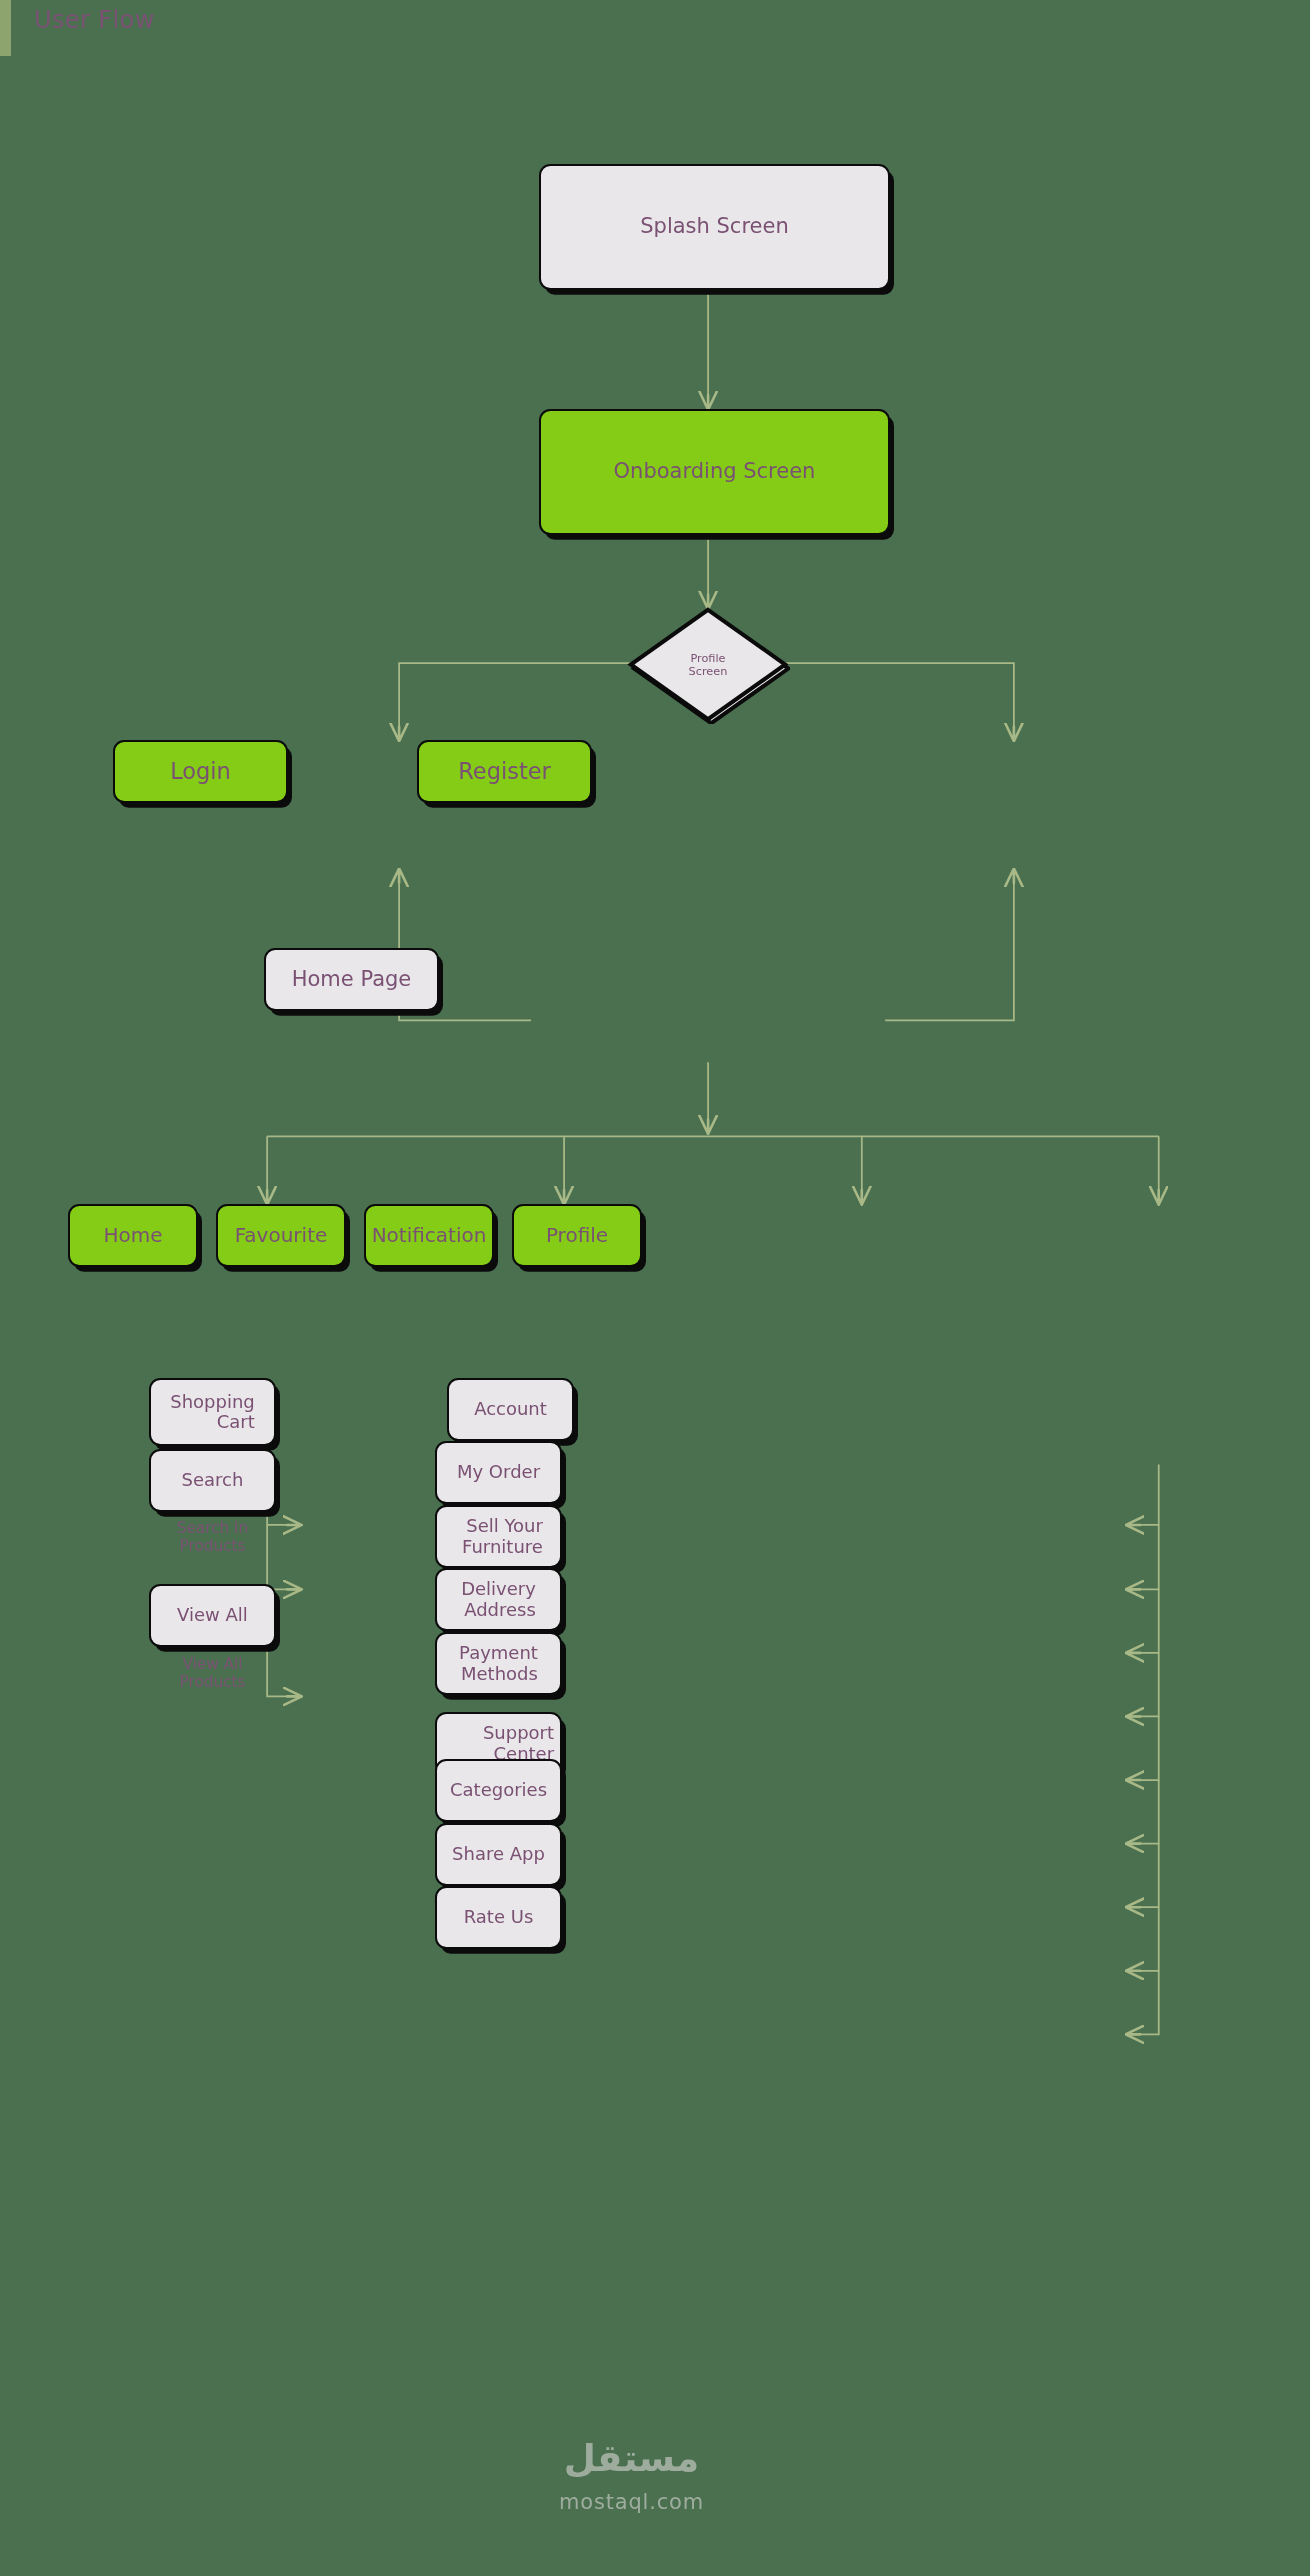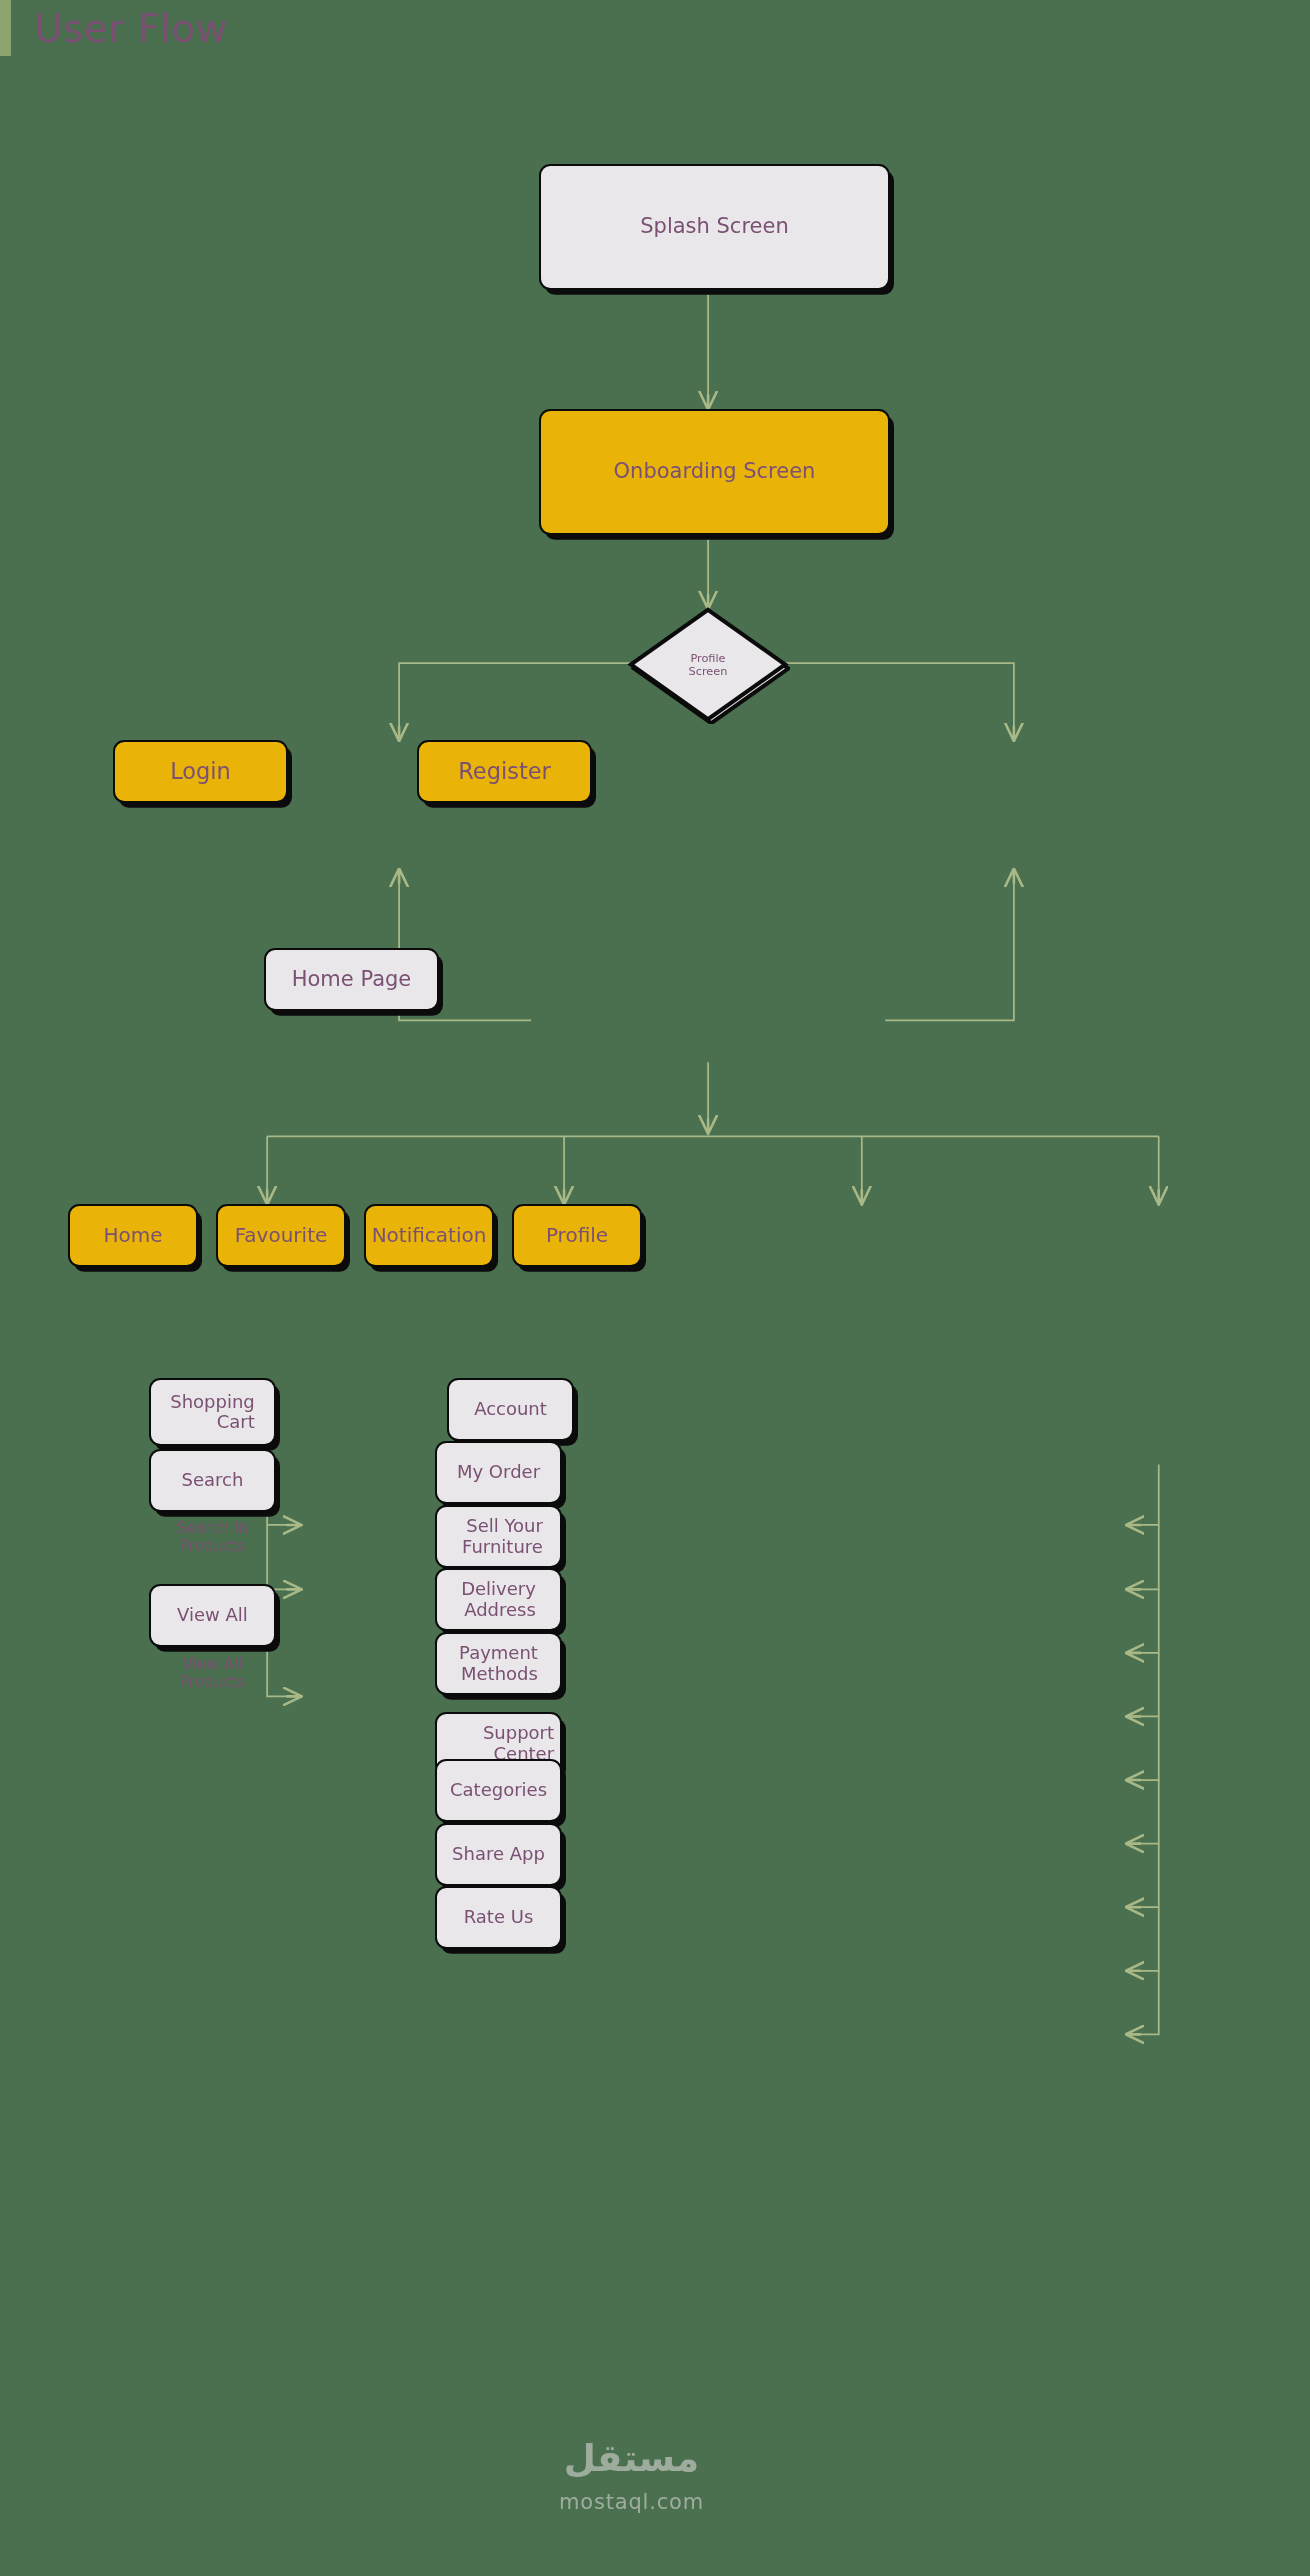--- a/index.html
+++ b/index.html
@@ -23,21 +23,21 @@
   }
   #header-accent-bar {
     position: absolute;
     left: 0; top: 0;
     width: 11.3px; height: 56px;
     background: #8da46f;
   }
   #page-title {
     position: absolute;
     left: 34px; top: 6.4px;
-    font-size: 39px;
+    font-size: 24px;
     font-weight: 500;
     letter-spacing: 0.4px;
     color: #7a5173;
     font-family: "DejaVu Sans", sans-serif;
     white-space: nowrap;
   }
 
   
   #flow-canvas {
     position: absolute;
@@ -55,21 +55,21 @@
     text-align: center;
     border: 2.4px solid #0b0b0b;
     border-radius: 11.3px;
     box-shadow: 4.8px 5.6px 0 -0.8px #0b0b0b;
     color: #7a5173;
     line-height: 1.12;
     padding: 3.2px 8px;
     font-family: "DejaVu Sans", sans-serif;
   }
   .node.fill-gray  { background: #e9e7ea; }
-  .node.fill-cream { background: #eab308; }
+  .node.fill-cream { background: #84cc16; }
 
   .node.size-lg  { font-size: 21px; font-weight: 500; }
   .node.size-md  { font-size: 20px; font-weight: 500; }
   .node.size-sm  { font-size: 18px; font-weight: 500; text-align: right; }
 
   
   .diamond-wrap {
     position: absolute;
   }
   .diamond-shape {

